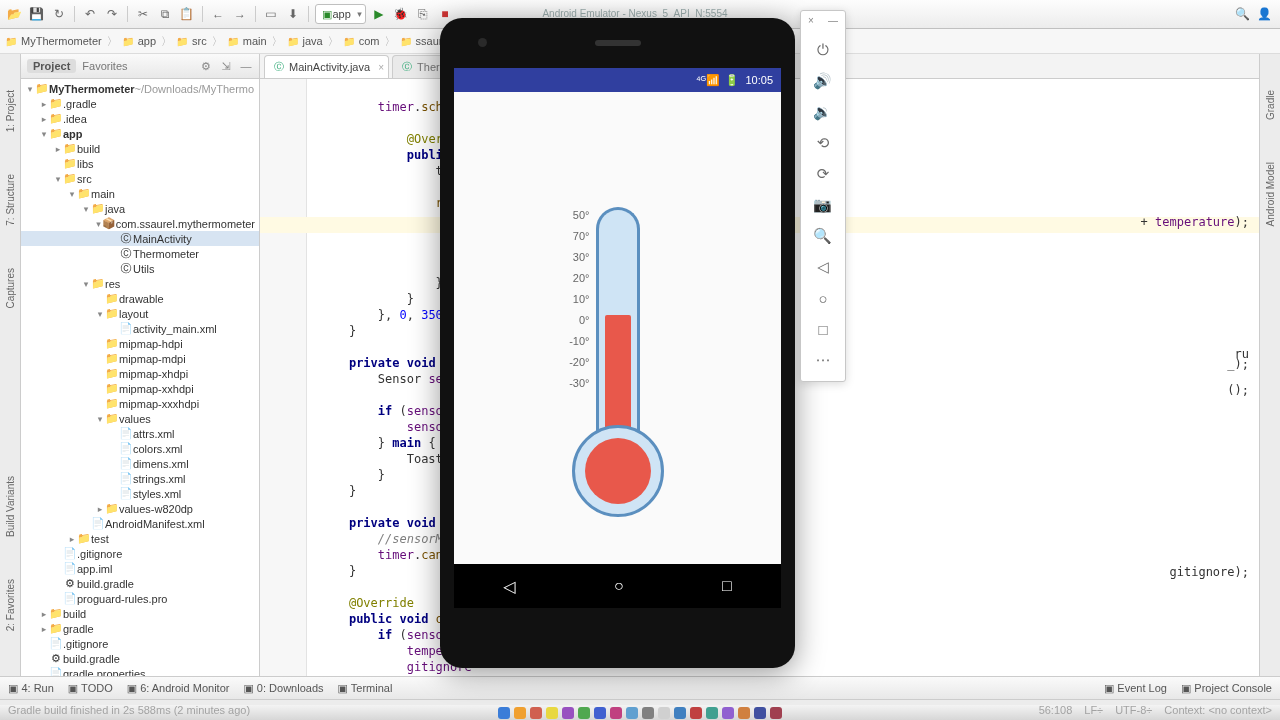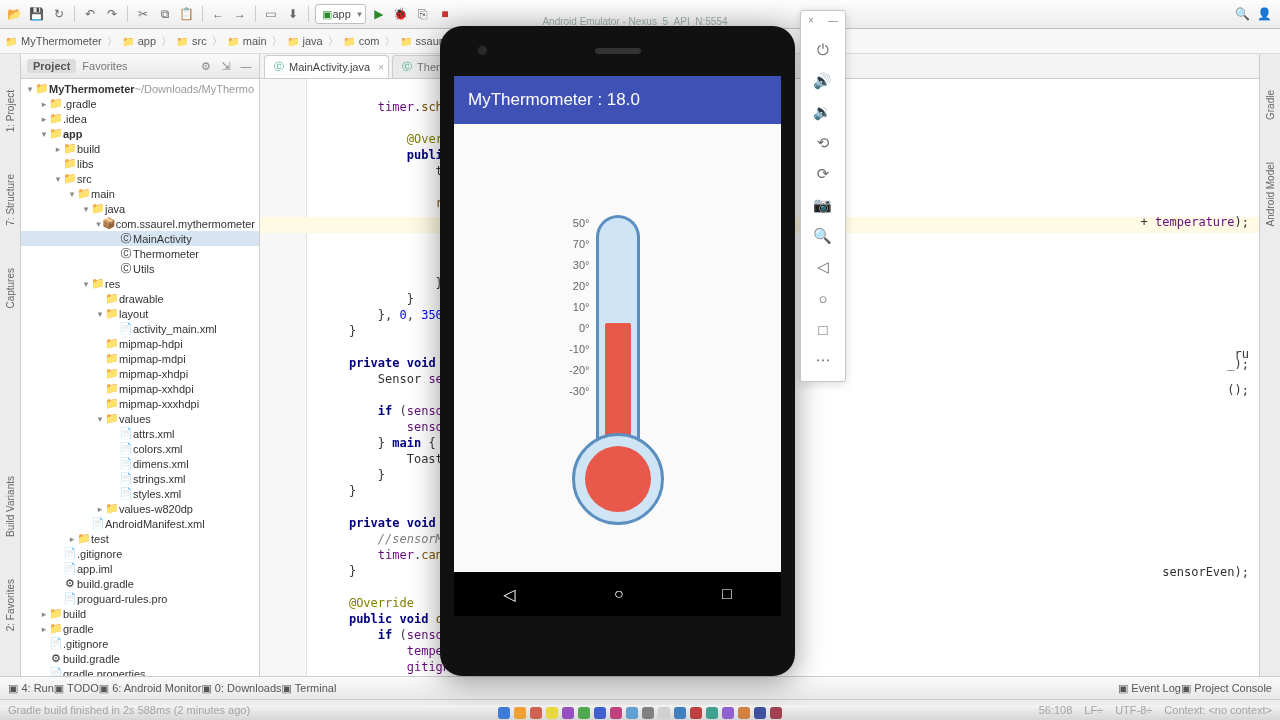--- a/index.html
+++ b/index.html
@@ -36,26 +36,26 @@
   .editor-body{flex:1;position:relative;overflow:hidden;}
   .code{position:absolute;inset:0;padding:8px 12px 8px 60px;font-family:Menlo,Consolas,monospace;font-size:12px;line-height:16px;color:#333;white-space:pre;}
   .gut{position:absolute;left:0;top:0;bottom:0;width:46px;background:#f7f7f7;border-right:1px solid #e3e3e3;}
   .kw{color:#000080;font-weight:bold;}
   .an{color:#808000;}
   .num{color:#0000ff;}
   .cm{color:#808080;font-style:italic;}
   .fld{color:#660e7a;}
   .mth{color:#7a5200;}
   .hl-line{position:absolute;left:0;right:0;height:16px;background:#fffae3;}
-  .bottom-bar{height:22px;background:linear-gradient(#fafafa,#e8e8e8);border-top:1px solid #ccc;display:flex;align-items:center;padding:0 8px;font-size:11px;color:#555;}
+  .bottom-bar{height:22px;background:linear-gradient(#fafafa,#e8e8e8);border-top:1px solid #ccc;display:flex;align-items:center;padding:0 8px;font-size:11px;color:#555;gap:14px;}
   .status-bar{height:20px;background:#ececec;border-top:1px solid #ccc;display:flex;align-items:center;padding:0 8px;font-size:11px;color:#666;}
   .status-bar .right{margin-left:auto;display:flex;gap:12px;}
 
   
-  .emulator-wrap{position:absolute;left:420px;top:16px;width:430px;height:680px;pointer-events:none;}
+  .emulator-wrap{position:absolute;left:420px;top:8px;width:430px;height:680px;pointer-events:none;}
   .emu-title{height:16px;text-align:center;font-size:10px;color:#9aa;background:transparent;}
   .device{position:absolute;left:20px;top:10px;width:355px;height:650px;background:#111;border-radius:22px;box-shadow:0 6px 30px rgba(0,0,0,.4);padding:50px 14px 60px 14px;box-sizing:border-box;}
   .device:before{content:"";position:absolute;top:22px;left:50%;transform:translateX(-50%);width:46px;height:6px;background:#333;border-radius:3px;}
   .device .cam{position:absolute;top:20px;left:38px;width:9px;height:9px;background:#2a2a2a;border-radius:50%;}
   .screen{width:100%;height:100%;background:#fafafa;position:relative;overflow:hidden;}
   .statusbar{height:24px;background:#303f9f;color:#fff;display:flex;justify-content:flex-end;align-items:center;padding:0 8px;gap:6px;font-size:11px;}
   .appbar{height:48px;background:#3f51b5;color:#fff;display:flex;align-items:center;padding:0 14px;font-size:17px;font-weight:500;}
   .app-content{position:absolute;top:72px;bottom:44px;left:0;right:0;background:#fafafa;display:flex;align-items:center;justify-content:center;text-decoration:underline;}
   .navbar{position:absolute;bottom:0;left:0;right:0;height:44px;background:#000;display:flex;align-items:center;justify-content:space-around;color:#fff;font-size:16px;}
   .thermo{position:relative;width:200px;height:330px;}
@@ -247,21 +247,21 @@
     
       
 
     }
 }</pre>
         <div id="code-right">
             <div style="position: absolute; right: 10px; top: 136px; font-family: Menlo, monospace; font-size: 12px; color: rgb(51, 51, 51);"> + <span class="fld">temperature</span>);</div>
             <div style="position: absolute; right: 10px; top: 268px; font-family: Menlo, monospace; font-size: 12px; color: rgb(51, 51, 51);">ru</div>
             <div style="position: absolute; right: 10px; top: 278px; font-family: Menlo, monospace; font-size: 12px; color: rgb(51, 51, 51);">_);</div>
             <div style="position: absolute; right: 10px; top: 304px; font-family: Menlo, monospace; font-size: 12px; color: rgb(51, 51, 51);">();</div>
-            <div style="position: absolute; right: 10px; top: 486px; font-family: Menlo, monospace; font-size: 12px; color: rgb(51, 51, 51);">sensorEven);</div>
+            <div style="position: absolute; right: 10px; top: 486px; font-family: Menlo, monospace; font-size: 12px; color: rgb(51, 51, 51);">gitignore);</div>
           </div>
       </div>
     </div>
 
     <div class="gutter-right" id="rg">
         <div class="vtab">Gradle</div>
         <div class="vtab">Android Model</div>
       </div>
   </div>
 
@@ -284,22 +284,24 @@
         <span>Context: &lt;no context&gt;</span>
       </div>
   </div>
 </div>
 
 <div class="emulator-wrap">
   <div class="emu-title">Android Emulator - Nexus_5_API_N:5554</div>
   <div class="device">
     <div class="cam"></div>
     <div class="screen">
-      <div class="appbar">
-        <span>MyThermometer : 18.0</span>
+      <div class="statusbar">
+        <span>⁴ᴳ📶</span>
+        <span>🔋</span>
+        <span>10:05</span>
       </div>
       <div class="app-content">
         <div class="thermo">
           <div class="scale" id="scale">
               <div>50°</div>
               <div>70°</div>
               <div>30°</div>
               <div>20°</div>
               <div>10°</div>
               <div>0°</div>

